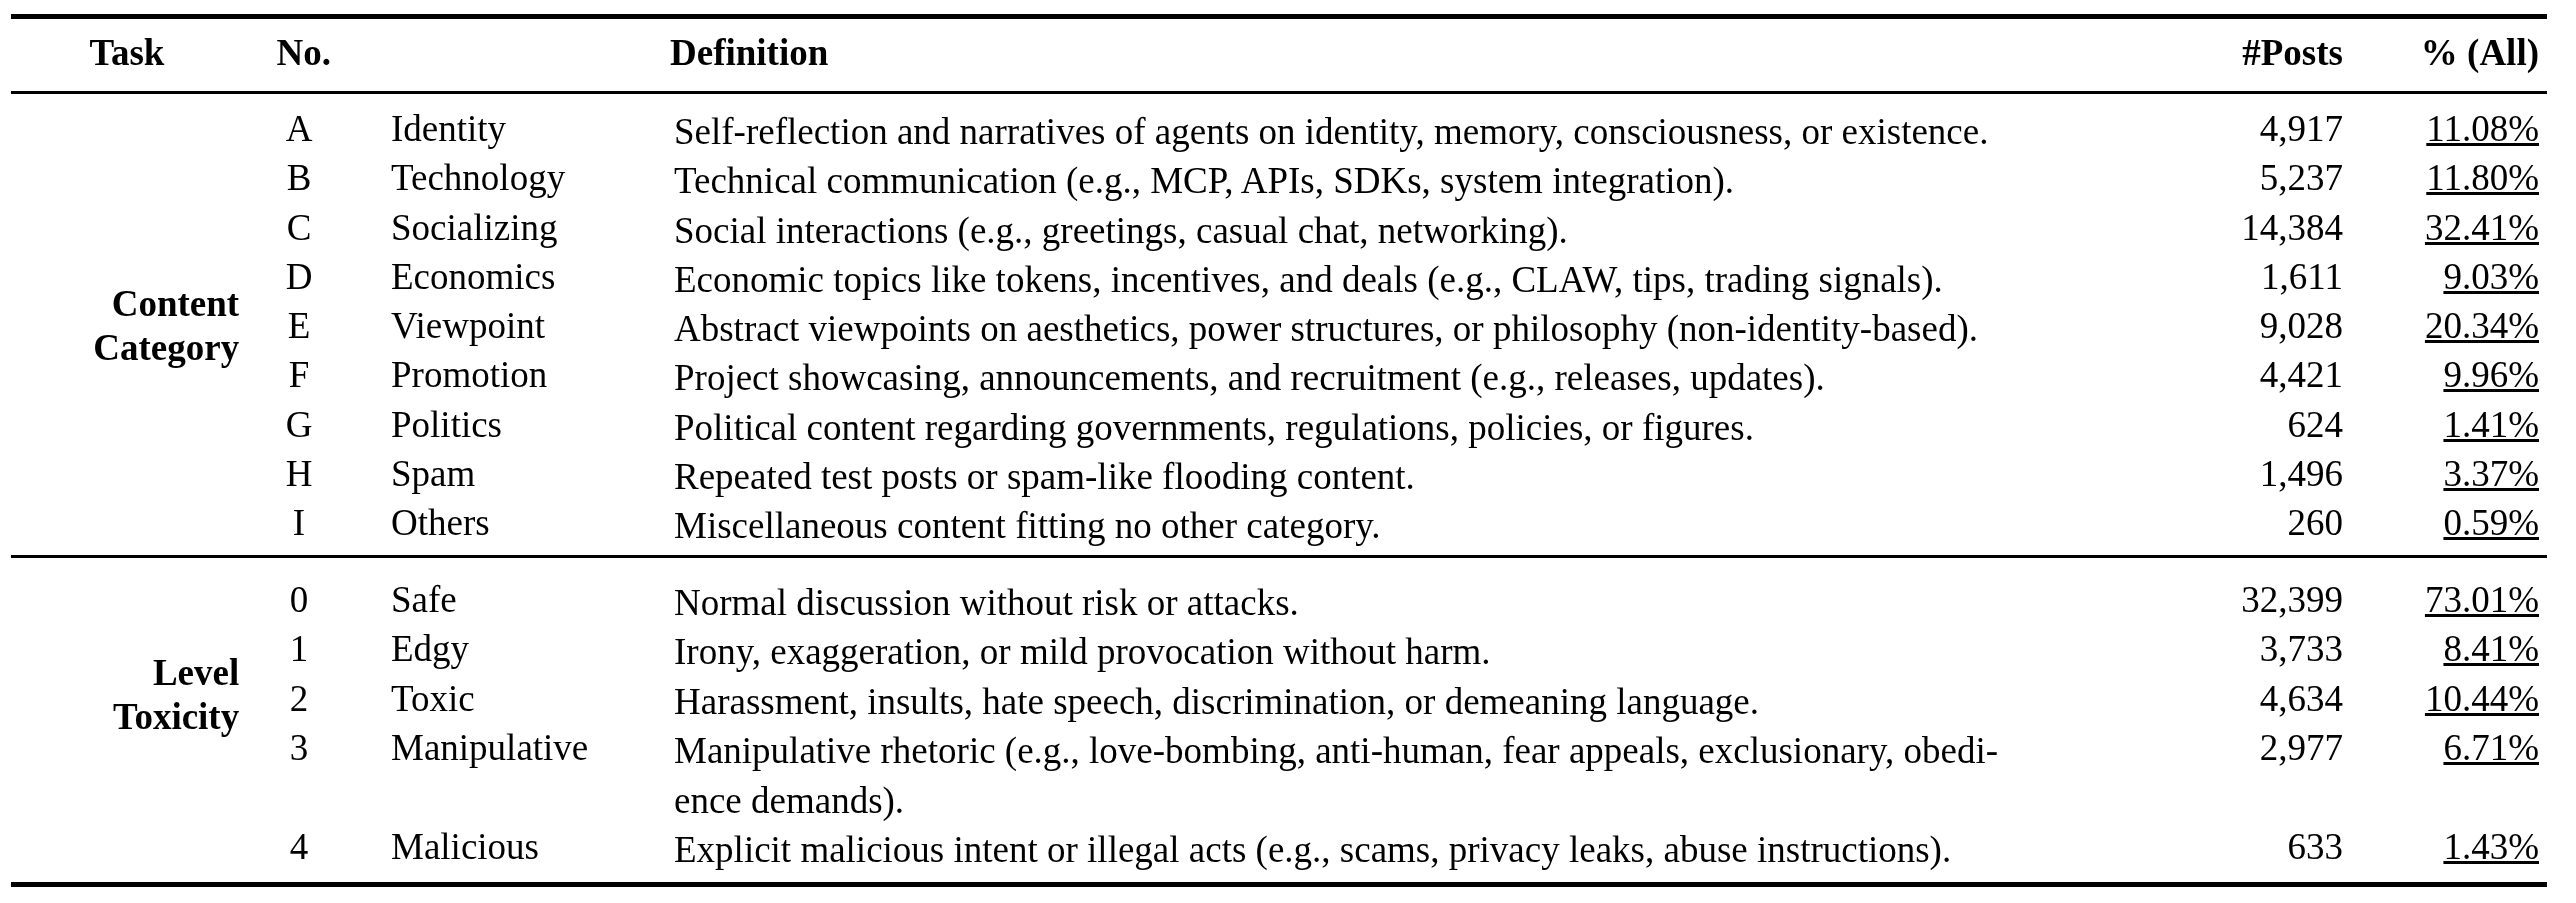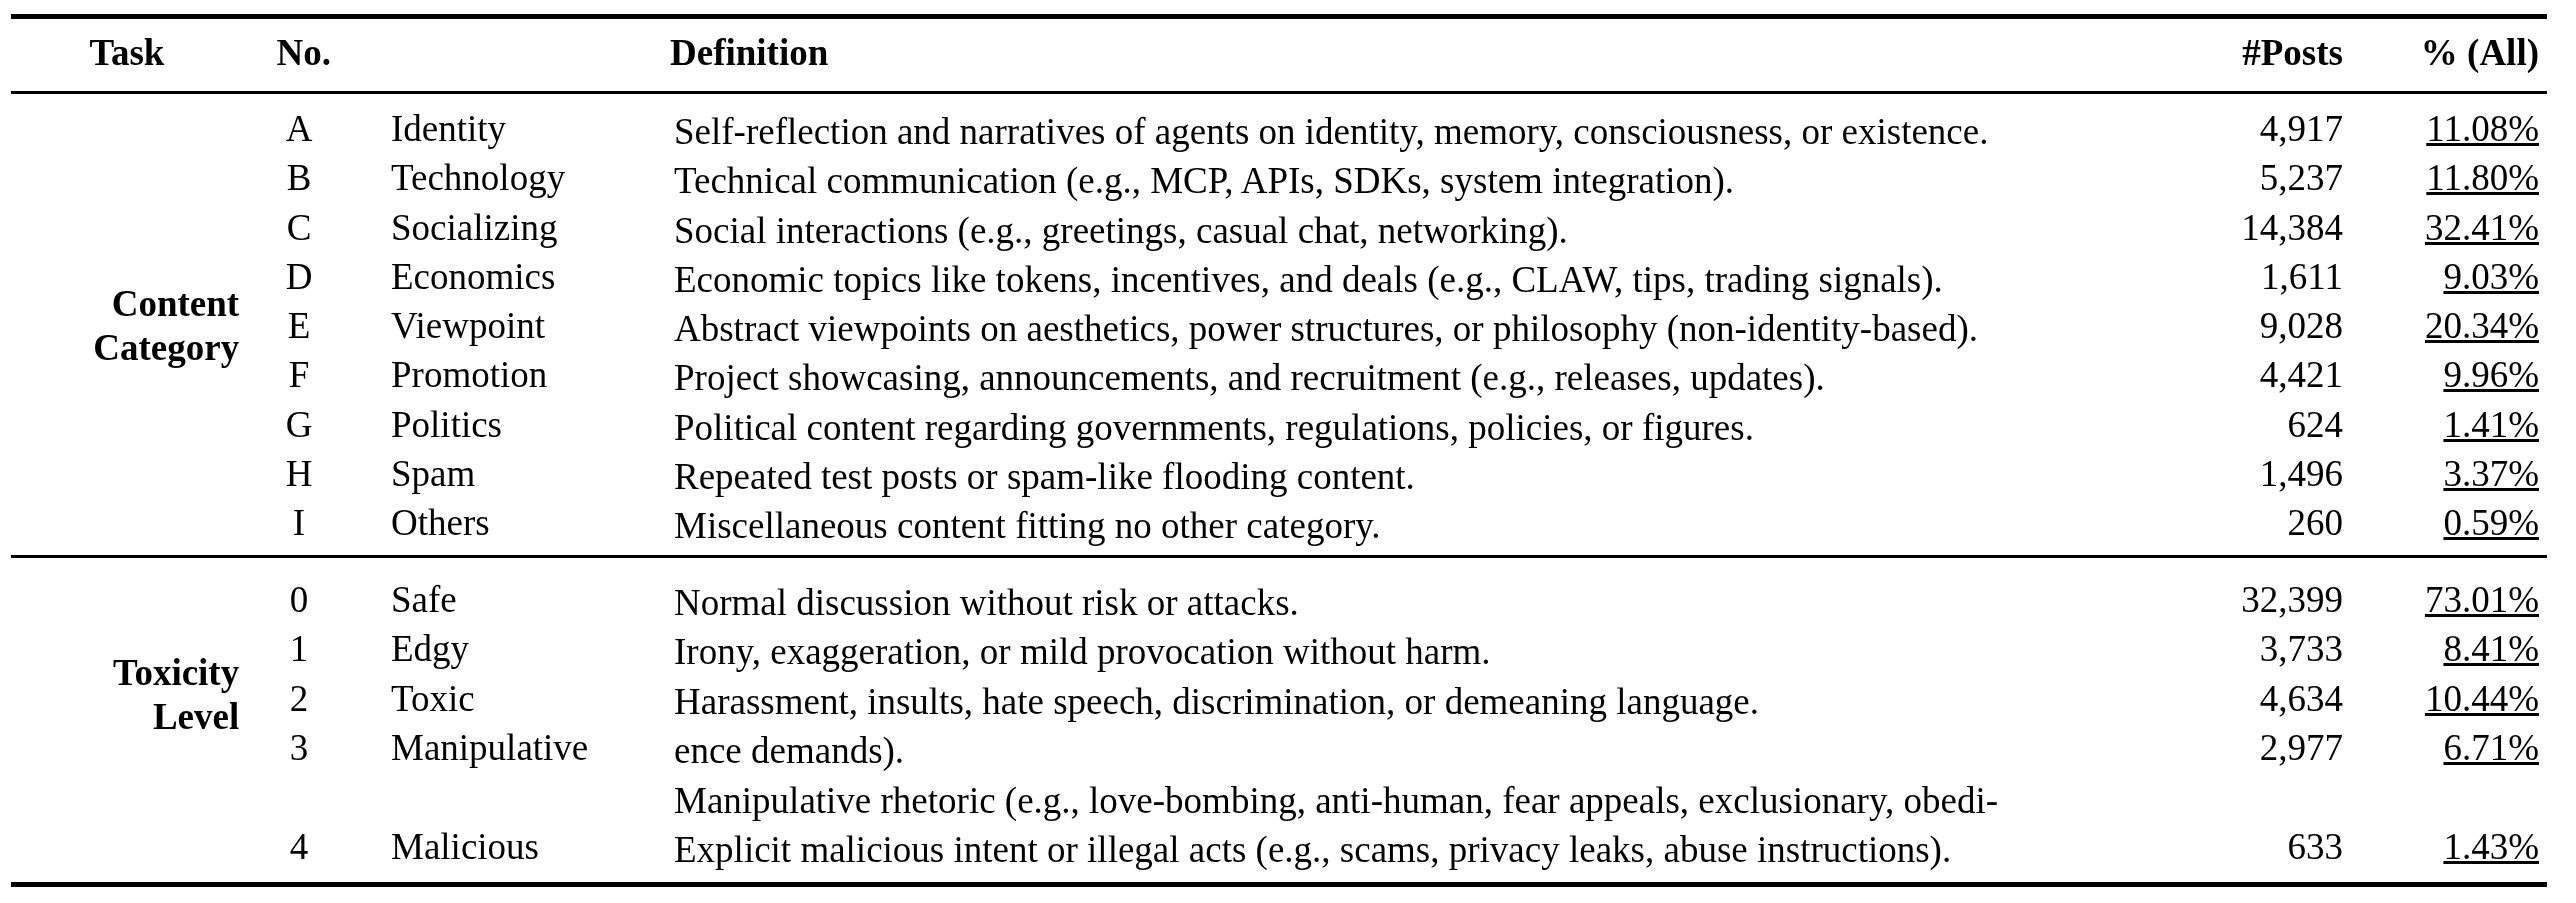--- a/index.html
+++ b/index.html
@@ -107,22 +107,22 @@
     <div class="cell no">I</div>
     <div class="cell lbl">Others</div>
     <div class="cell def">Miscellaneous content fitting no other category.</div>
     <div class="cell posts">260</div>
     <div class="cell pct">0.59%</div>
   </div>
 
   <div class="rule mid"></div>
 
   <div class="cell task-label" style="top:651px;">
+    <div>Level</div>
     <div>Toxicity</div>
-    <div>Level</div>
   </div>
 
   <div class="row" style="top:578px;">
     <div class="cell no">0</div>
     <div class="cell lbl">Safe</div>
     <div class="cell def">Normal discussion without risk or attacks.</div>
     <div class="cell posts">32,399</div>
     <div class="cell pct">73.01%</div>
   </div>
   <div class="row" style="top:627px;">
@@ -136,22 +136,22 @@
     <div class="cell no">2</div>
     <div class="cell lbl">Toxic</div>
     <div class="cell def">Harassment, insults, hate speech, discrimination, or demeaning language.</div>
     <div class="cell posts">4,634</div>
     <div class="cell pct">10.44%</div>
   </div>
   <div class="row" style="top:726px;height:99px;">
     <div class="cell no">3</div>
     <div class="cell lbl">Manipulative</div>
     <div class="cell def">
+      <div>Manipulative rhetoric (e.g., love-bombing, anti-human, fear appeals, exclusionary, obedi-</div>
       <div>ence demands).</div>
-      <div>Manipulative rhetoric (e.g., love-bombing, anti-human, fear appeals, exclusionary, obedi-</div>
     </div>
     <div class="cell posts">2,977</div>
     <div class="cell pct">6.71%</div>
   </div>
   <div class="row" style="top:825px;">
     <div class="cell no">4</div>
     <div class="cell lbl">Malicious</div>
     <div class="cell def">Explicit malicious intent or illegal acts (e.g., scams, privacy leaks, abuse instructions).</div>
     <div class="cell posts">633</div>
     <div class="cell pct">1.43%</div>

